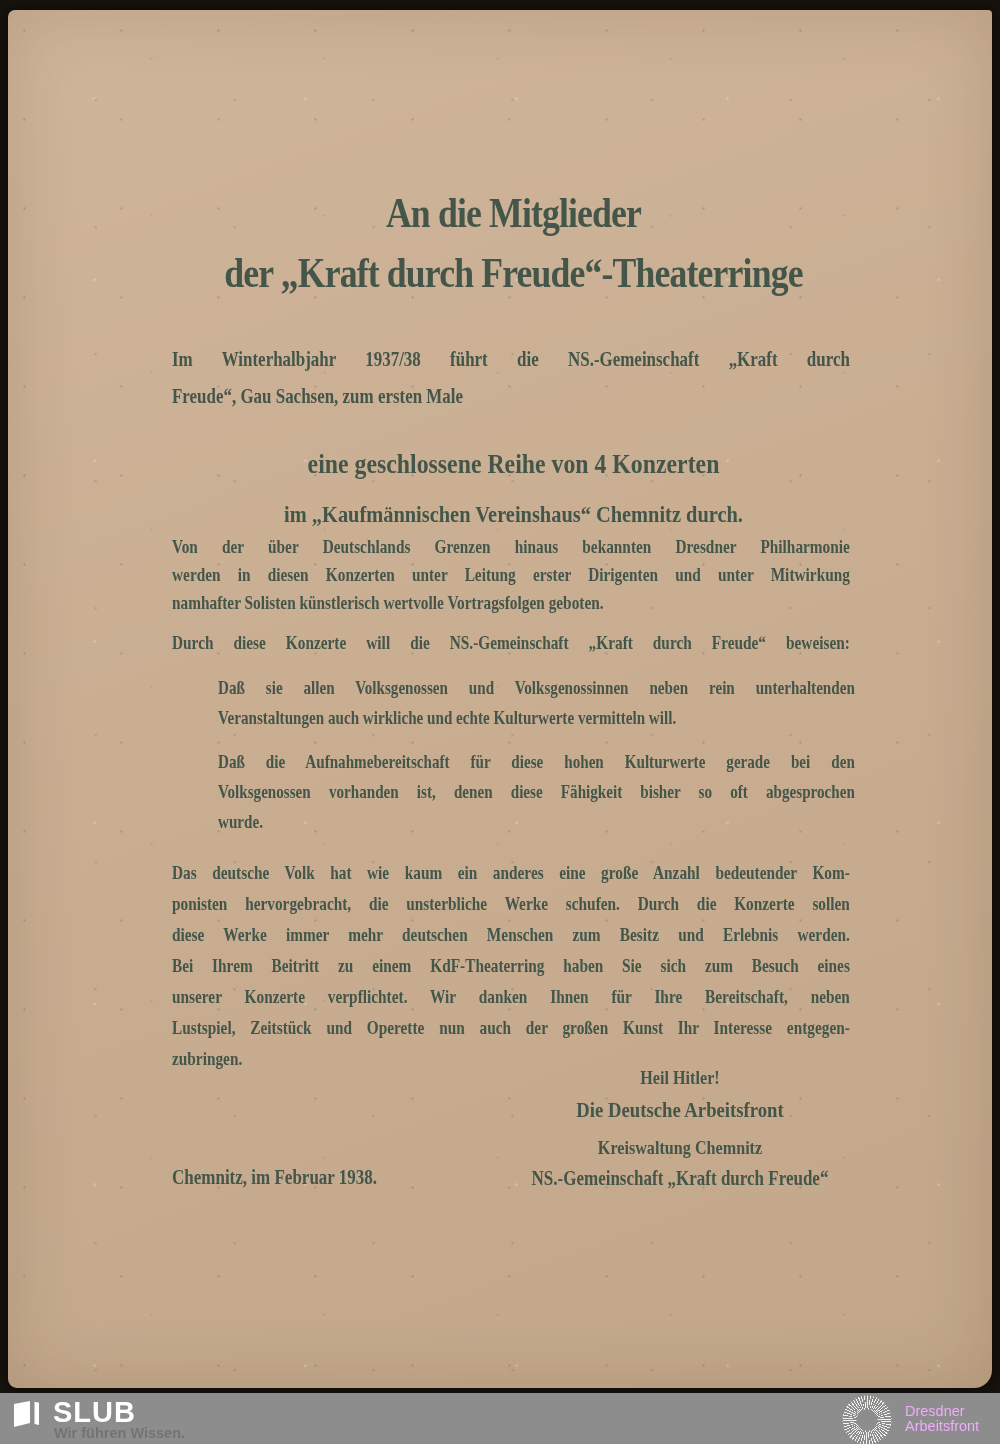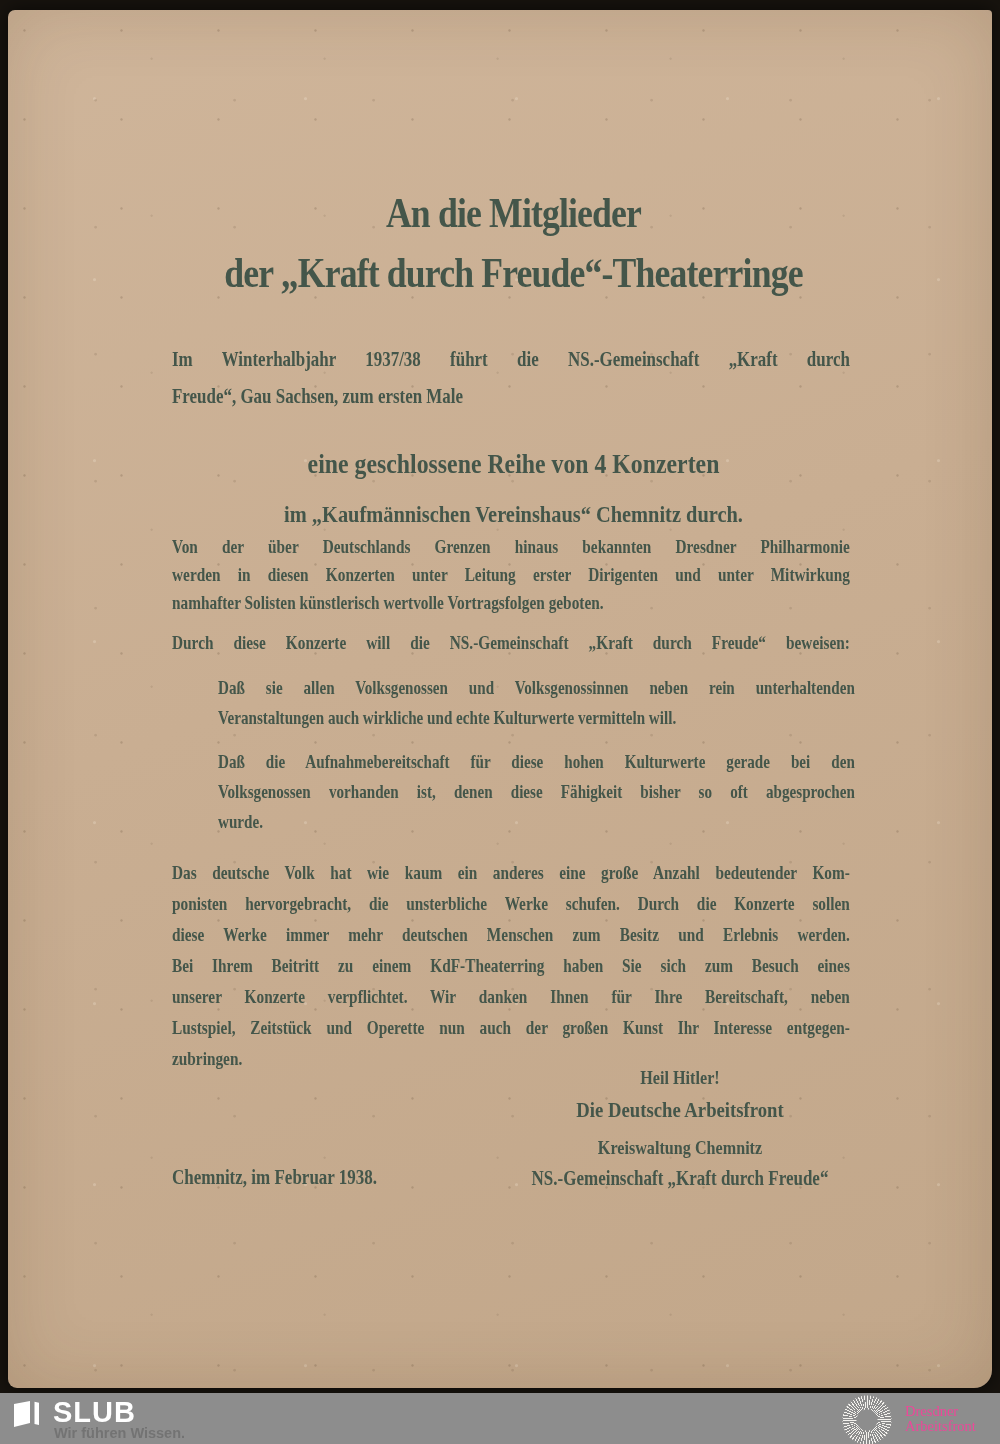--- a/index.html
+++ b/index.html
@@ -29,22 +29,22 @@
   .slub-word{position:absolute;left:53px;top:1395px;color:#fff;
              font-family:"Liberation Sans","DejaVu Sans",sans-serif;
              font-weight:bold;font-size:29px;line-height:34px;letter-spacing:1px;}
   .slub-tag{position:absolute;left:54px;top:1424px;color:#737373;
             font-family:"Liberation Sans","DejaVu Sans",sans-serif;
             font-weight:bold;font-size:14.5px;line-height:18px;}
   .burst{position:absolute;left:841px;top:1394px;width:52px;height:52px;border-radius:50%;
          background:repeating-conic-gradient(#f4f2ee 0 2.4deg, rgba(0,0,0,0) 2.4deg 7.2deg);
          -webkit-mask:radial-gradient(circle closest-side, rgba(0,0,0,0) 0 10px, #000 11px 24px, rgba(0,0,0,0) 25px);
          mask:radial-gradient(circle closest-side, rgba(0,0,0,0) 0 10px, #000 11px 24px, rgba(0,0,0,0) 25px);}
-  .ph-word{position:absolute;left:905px;top:1404px;color:#ec4899;
-           font-family:Liberation Serif, serif;
+  .ph-word{position:absolute;left:905px;top:1404px;color:#f0abfc;
+           font-family:Liberation Sans, sans-serif;
            font-size:14.5px;line-height:15px;}
 </style>
 </head>
 <body>
 
 <div class="page">
   <div class="paper"></div>
 
   <div class="blk ctr" style="left:172px;top:190px;width:683px;font-size:42px;line-height:46px;letter-spacing:-1px;">
     <div class="cl">An die Mitglieder</div>

